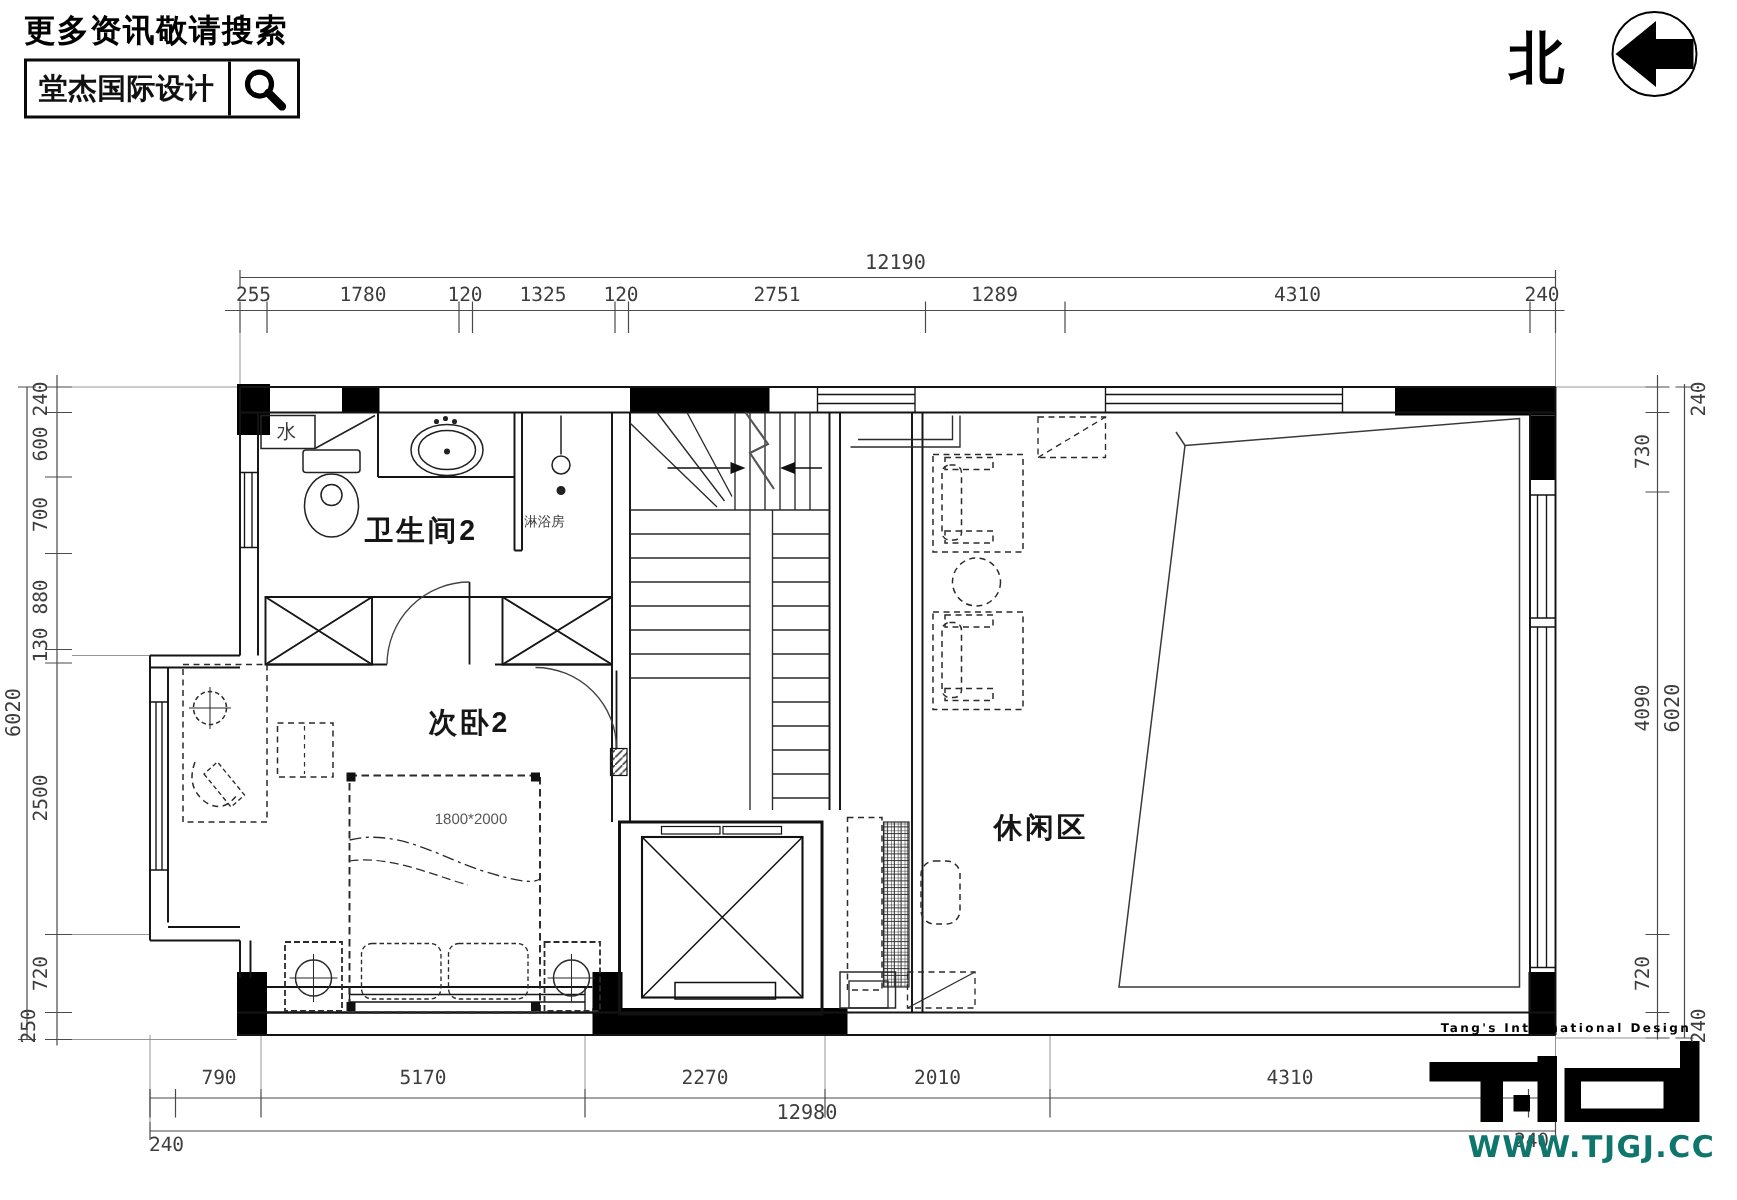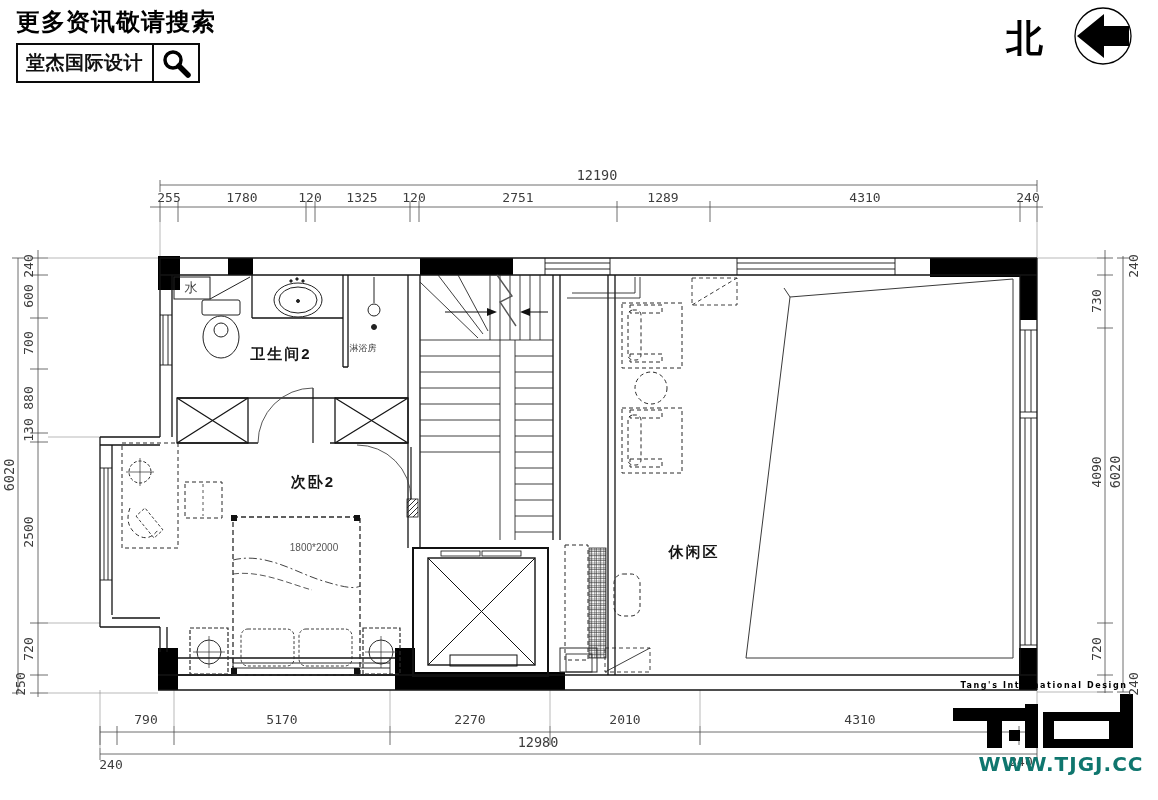--- a/index.html
+++ b/index.html
@@ -6,26 +6,26 @@
   #stage{position:relative;width:1158px;height:800px;background:#ffffff;overflow:hidden;
          font-family:"Liberation Sans", sans-serif;color:#111;}
   #plan-svg{position:absolute;left:0;top:0;}
   
   .dim{position:absolute;font-family:"DejaVu Sans Mono", monospace;font-size:13px;color:#3d3d3d;
        white-space:nowrap;line-height:1;}
   .dim.h{transform:translate(-50%,-50%);}
   .dim.v{transform:translate(-50%,-50%) rotate(-90deg);}
   .dim.big{font-size:13.5px;}
   
-  .room{position:absolute;transform:translate(-50%,-50%);font-size:15px;font-weight:600;
+  .room{position:absolute;transform:translate(-50%,-50%);font-size:19px;font-weight:600;
         letter-spacing:2px;color:#161616;white-space:nowrap;}
   .note{position:absolute;transform:translate(-50%,-50%);color:#3c3c3c;white-space:nowrap;}
   
   .banner{position:absolute;left:16px;top:6px;}
-  .banner .prompt{font-size:24px;font-weight:bold;letter-spacing:1px;color:#000;}
+  .banner .prompt{font-size:21px;font-weight:bold;letter-spacing:1px;color:#000;}
   .brandbox{margin-top:5px;display:inline-flex;align-items:flex-end;border:2.5px solid #0a0a0a;background:#fff;}
   .brandbox .bcell{padding:5px 9px 5px 8px;font-size:19px;font-weight:bold;letter-spacing:0.5px;
         display:flex;align-items:center;border-right:2px solid #0a0a0a;}
   .brandbox .icell{padding:3px 7px;display:flex;align-items:center;}
   
   .north-char{position:absolute;left:1006px;top:14px;font-size:37px;font-weight:bold;color:#000;}
   
   .tagline{position:absolute;left:953px;top:681px;width:182px;text-align:center;
            font-size:8px;font-weight:bold;letter-spacing:1.6px;color:#000;
            font-family:"DejaVu Sans", sans-serif;}

